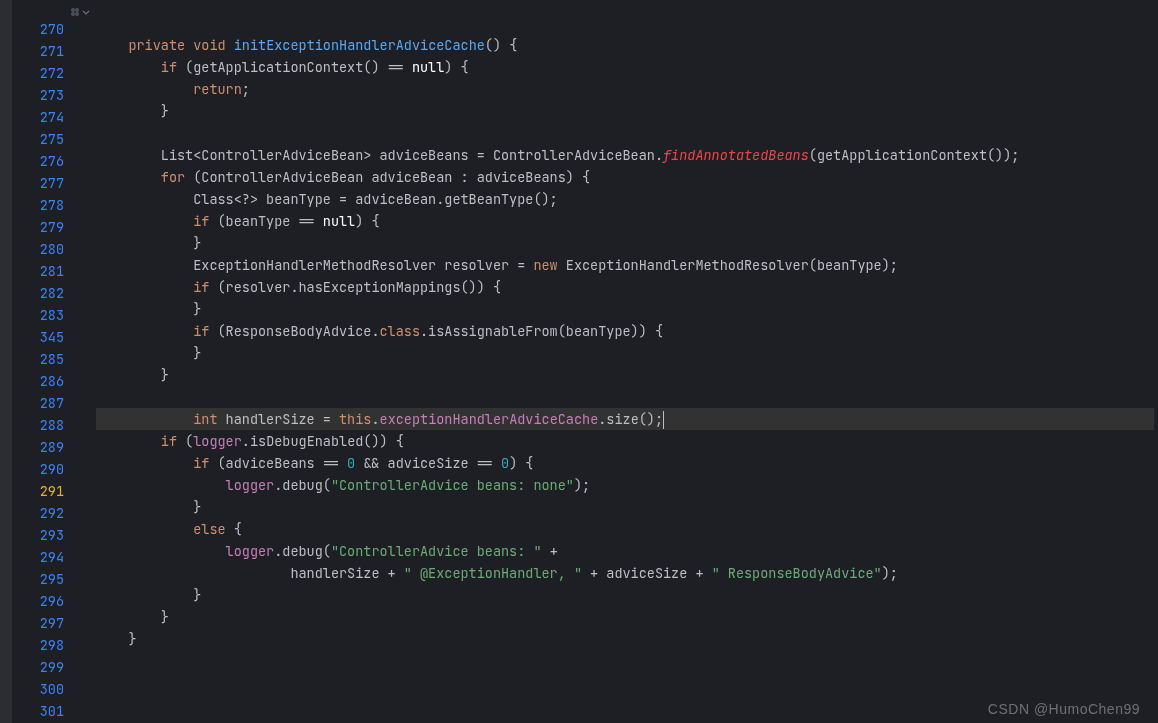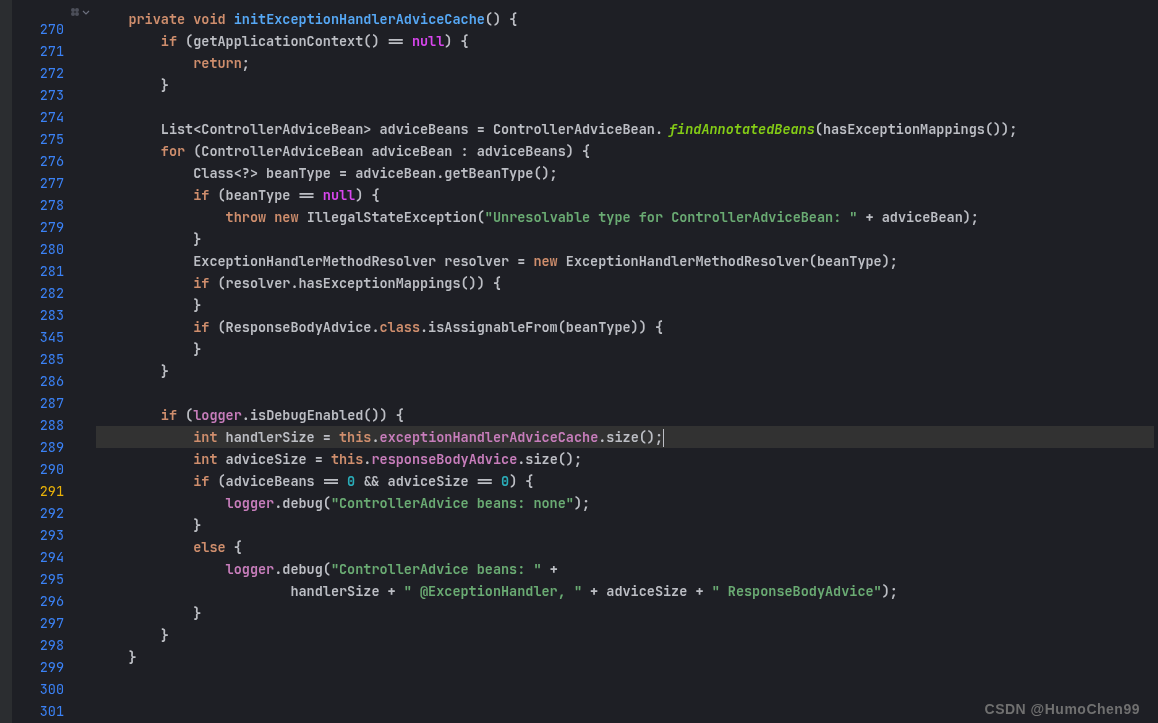--- a/index.html
+++ b/index.html
@@ -35,38 +35,37 @@
   padding-right: 32px;
   color: #3b82f6;
   height: 22px;
   line-height: 22px;
   position: relative;
 }
 .gutter-line.current { color: #eab308; }
 .editor {
   flex: 1;
   background: #1e1f25;
-  padding-top: 8px;
+  padding-top: 34px;
   position: relative;
-  font-weight: bold;
 }
 .code-line {
   height: 22px;
   line-height: 22px;
   white-space: pre;
   position: relative;
 }
 .code-line.current-row { background: #323232; }
 .kw { color: #cf8e6d; }
 .method-def { color: #56a8f5; }
-.null { color: #d946ef; }
+.null { color: #ffffff; }
 .str { color: #6aab73; }
 .this { color: #cf8e6d; }
 .field { color: #c77dbb; }
-.static-method { color: #84cc16; font-style: italic; margin-left: 6px; }
+.static-method { color: #ef4444; font-style: italic; }
 .num { color: #2aacb8; }
 .caret {
   border-left: 1px solid #bcbec4;
   display: inline-block;
   height: 18px;
   vertical-align: middle;
 }
 .right-rail {
   width: 4px;
   background: #1e1f25;
@@ -139,36 +138,34 @@
       <div class="gutter-line">301</div>
     </div>
 </div>
 
 <div class="editor">
   <div class="code-line"><span>    </span><span class="kw">private</span><span> </span><span class="kw">void</span><span> </span><span class="method-def">initExceptionHandlerAdviceCache</span><span>() {</span></div>
   <div class="code-line"><span>        </span><span class="kw">if</span><span> (getApplicationContext() == </span><span class="null">null</span><span>) {</span></div>
   <div class="code-line"><span>            </span><span class="kw">return</span><span>;</span></div>
   <div class="code-line"><span>        }</span></div>
   <div class="code-line"><span></span></div>
-  <div class="code-line"><span>        List&lt;ControllerAdviceBean&gt; adviceBeans = ControllerAdviceBean.</span><span class="static-method">findAnnotatedBeans</span><span>(hasExceptionMappings());</span></div>
+  <div class="code-line"><span>        List&lt;ControllerAdviceBean&gt; adviceBeans = ControllerAdviceBean.</span><span class="static-method">findAnnotatedBeans</span><span>(getApplicationContext());</span></div>
   <div class="code-line"><span>        </span><span class="kw">for</span><span> (ControllerAdviceBean adviceBean : adviceBeans) {</span></div>
   <div class="code-line"><span>            Class&lt;?&gt; beanType = adviceBean.getBeanType();</span></div>
   <div class="code-line"><span>            </span><span class="kw">if</span><span> (beanType == </span><span class="null">null</span><span>) {</span></div>
-  <div class="code-line"><span>                </span><span class="kw">throw</span><span> </span><span class="kw">new</span><span> IllegalStateException(</span><span class="str">"Unresolvable type for ControllerAdviceBean: "</span><span> + adviceBean);</span></div>
   <div class="code-line"><span>            }</span></div>
   <div class="code-line"><span>            ExceptionHandlerMethodResolver resolver = </span><span class="kw">new</span><span> ExceptionHandlerMethodResolver(beanType);</span></div>
   <div class="code-line"><span>            </span><span class="kw">if</span><span> (resolver.hasExceptionMappings()) {</span></div>
   <div class="code-line"><span>            }</span></div>
   <div class="code-line"><span>            </span><span class="kw">if</span><span> (ResponseBodyAdvice.</span><span class="kw">class</span><span>.isAssignableFrom(beanType)) {</span></div>
   <div class="code-line"><span>            }</span></div>
   <div class="code-line"><span>        }</span></div>
   <div class="code-line"><span></span></div>
+  <div class="code-line current-row"><span>            </span><span class="kw">int</span><span> handlerSize = </span><span class="this">this</span><span>.</span><span class="field">exceptionHandlerAdviceCache</span><span>.size();</span><span class="caret"></span></div>
   <div class="code-line"><span>        </span><span class="kw">if</span><span> (</span><span class="field">logger</span><span>.isDebugEnabled()) {</span></div>
-  <div class="code-line current-row"><span>            </span><span class="kw">int</span><span> handlerSize = </span><span class="this">this</span><span>.</span><span class="field">exceptionHandlerAdviceCache</span><span>.size();</span><span class="caret"></span></div>
-  <div class="code-line"><span>            </span><span class="kw">int</span><span> adviceSize = </span><span class="this">this</span><span>.</span><span class="field">responseBodyAdvice</span><span>.size();</span></div>
   <div class="code-line"><span>            </span><span class="kw">if</span><span> (adviceBeans == </span><span class="num">0</span><span> &amp;&amp; adviceSize == </span><span class="num">0</span><span>) {</span></div>
   <div class="code-line"><span>                </span><span class="field">logger</span><span>.debug(</span><span class="str">"ControllerAdvice beans: none"</span><span>);</span></div>
   <div class="code-line"><span>            }</span></div>
   <div class="code-line"><span>            </span><span class="kw">else</span><span> {</span></div>
   <div class="code-line"><span>                </span><span class="field">logger</span><span>.debug(</span><span class="str">"ControllerAdvice beans: "</span><span> +</span></div>
   <div class="code-line"><span>                        handlerSize + </span><span class="str">" @ExceptionHandler, "</span><span> + adviceSize + </span><span class="str">" ResponseBodyAdvice"</span><span>);</span></div>
   <div class="code-line"><span>            }</span></div>
   <div class="code-line"><span>        }</span></div>
   <div class="code-line"><span>    }</span></div>
 

